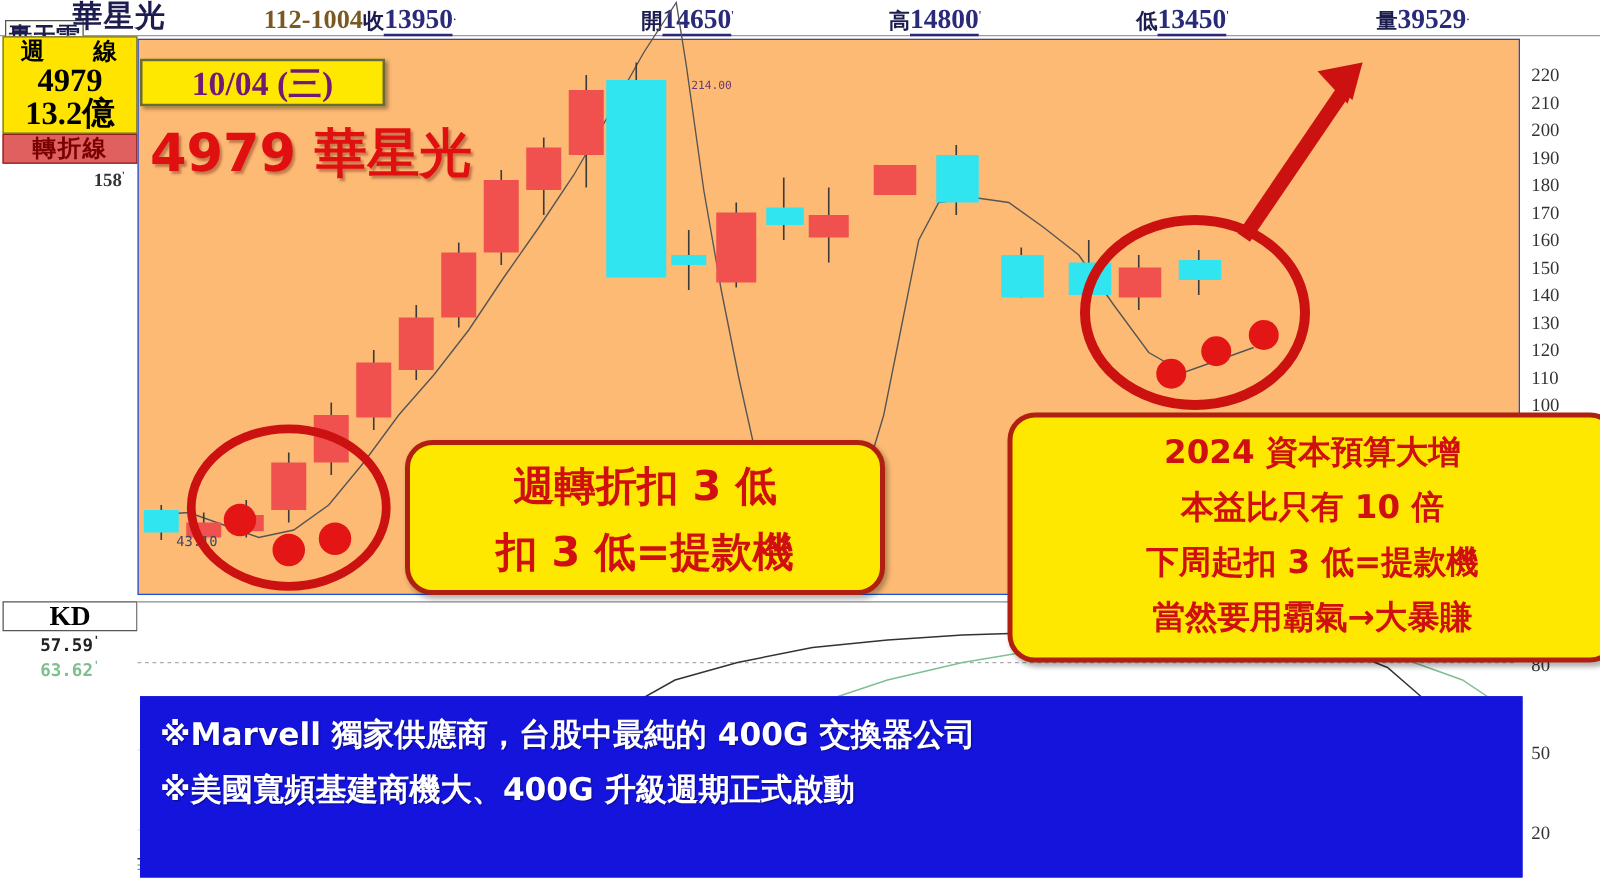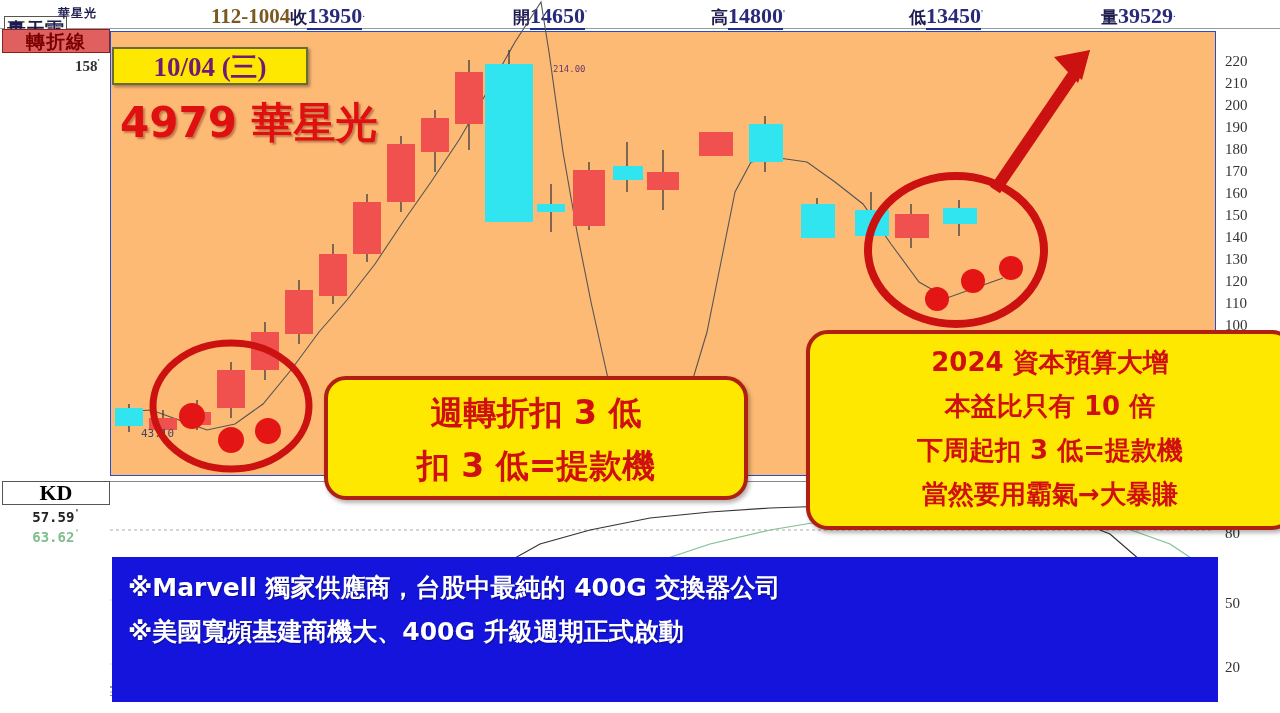--- a/index.html
+++ b/index.html
@@ -20,21 +20,21 @@
   .qb-logo{
     position:absolute;left:4px;top:1px;
     border:1px solid #555;background:#fdfdf5;
     padding:0 2px;
     font-family:"DejaVu Sans","Liberation Sans",sans-serif;
     font-size:19px;font-weight:bold;color:#1c1c4e;line-height:24px;margin-top:15px;
   }
   .qb-name{
     position:absolute;left:58px;top:1px;
     font-family:"DejaVu Sans","Liberation Sans",sans-serif;
-    font-size:12px;font-weight:bold;color:#1c1c4e;line-height:24px;
+    font-size:24px;font-weight:bold;color:#1c1c4e;line-height:24px;
     letter-spacing:1px;
   }
   .qb-field{position:absolute;top:1px;white-space:nowrap;line-height:25px;margin-left:21px;}
   .qb-lab{
     font-family:"DejaVu Sans","Liberation Sans",sans-serif;
     font-size:17px;font-weight:bold;color:#1c1c4e;
   }
   .qb-val{
     font-family:"Liberation Serif","DejaVu Serif",serif;
     font-size:22px;font-weight:bold;color:#2a2a7a;
@@ -123,21 +123,21 @@
   .callout{
     position:absolute;background:#ffe800;
     border:4px solid #b02010;border-radius:22px;
     box-shadow:2px 3px 4px rgba(0,0,0,.30);
     padding:6px 14px;box-sizing:border-box;
   }
   .callout div{
     font-family:"DejaVu Sans","Liberation Sans",sans-serif;
     font-weight:bold;color:#d01010;white-space:nowrap;
   }
-  #callout-left{left:324px;top:376px;width:424px;height:124px;}
+  #callout-left{left:324px;top:352px;width:384px;height:124px;}
   #callout-left div{font-size:33px;line-height:53px;text-align:center;}
   #callout-right{left:806px;top:330px;width:488px;height:200px;}
   #callout-right div{font-size:26px;line-height:44px;text-align:center;}
 
   .datebadge{
     position:absolute;left:112px;top:47px;width:196px;height:38px;
     background:#ffe800;border:2px solid #6b6b3a;
     box-shadow:2px 2px 3px rgba(0,0,0,.35);
     font-family:"Liberation Serif","DejaVu Serif",serif;
     font-size:27px;font-weight:bold;color:#701a75;
@@ -193,20 +193,25 @@
     <span class="qb-field" style="left:888px;">
       <span class="qb-lab">低</span><span class="qb-val">13450</span><span class="qb-tick">'</span>
     </span>
 
     <span class="qb-field" style="left:1080px;">
       <span class="qb-lab">量</span><span class="qb-val plain">39529</span><span class="qb-tick">.</span>
     </span>
   </div>
 
   <div class="leftcol">
+    <div class="lc-yellow">
+      <div class="lc-row1">週　線</div>
+      <div class="lc-row2">4979</div>
+      <div class="lc-row3">13.2億</div>
+    </div>
     <div class="lc-red">轉折線</div>
     <div class="lc-158"><span>158</span><sup>'</sup></div>
   </div>
 
   <div class="kdbox">
     <div class="kd-title">KD</div>
     <div class="kd-v1"><span>57.59</span><sup>'</sup></div>
     <div class="kd-v2"><span>63.62</span><sup>'</sup></div>
   </div>
 

